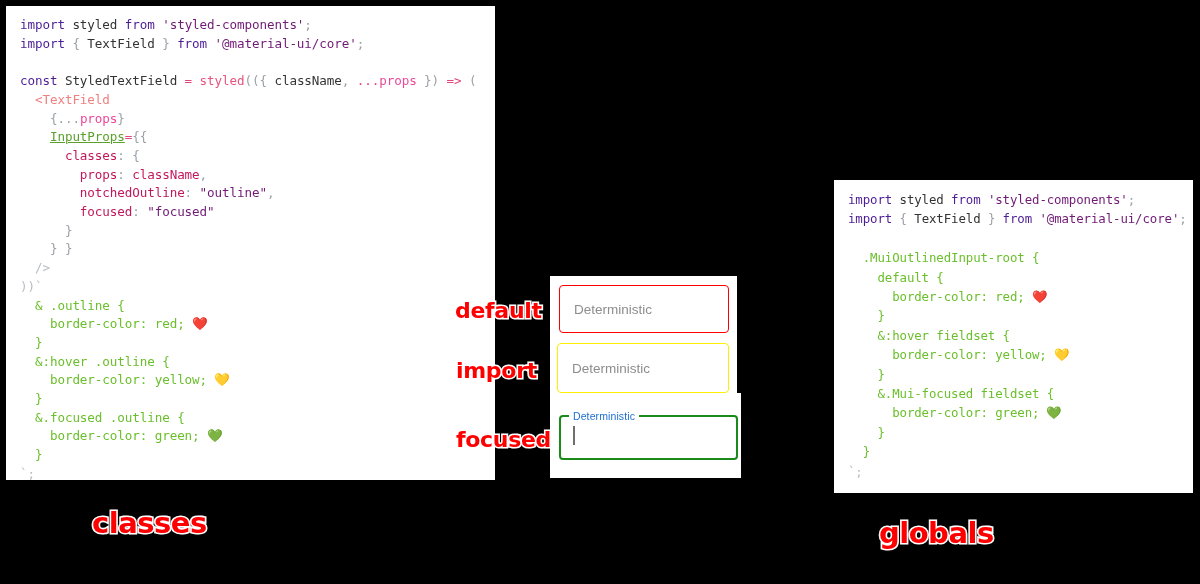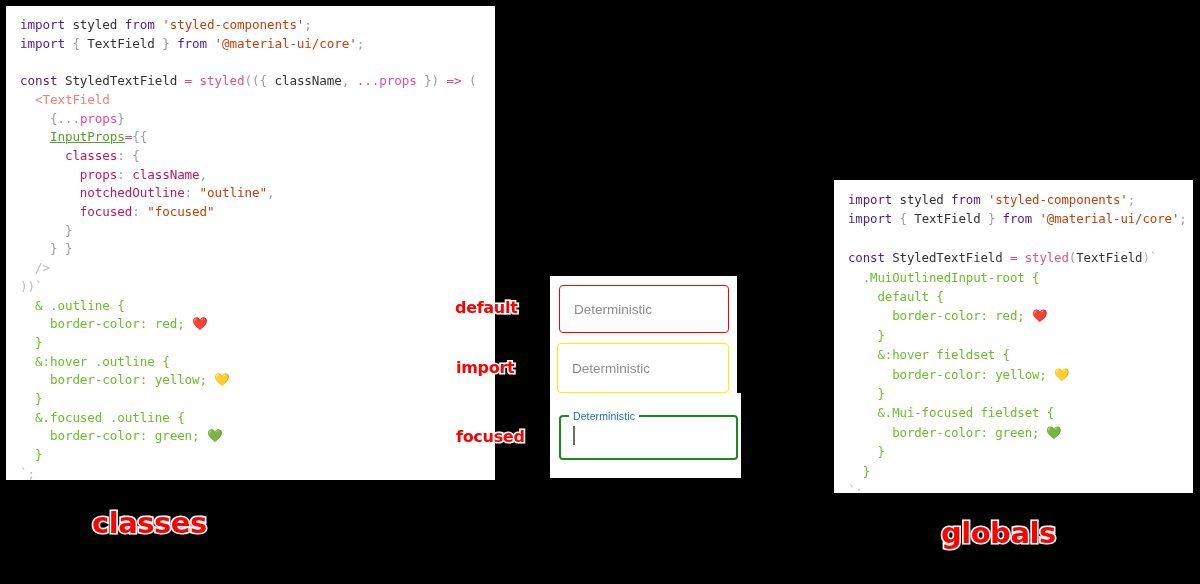--- a/index.html
+++ b/index.html
@@ -46,21 +46,21 @@
   }
   #panel-globals .code-line {
     font-size: 12.4px;
     line-height: 19.4px;
   }
 
   
   .t-kw      { color: #4c1d95; }      
   .t-plain   { color: #2f2f2f; }
   .t-punct   { color: #9aa0a6; }      
-  .t-str     { color: #c2410c; }      
+  .t-str     { color: #701a75; }      
   .t-op      { color: #e0457b; }      
   .t-fn      { color: #e8547f; }      
   .t-tag     { color: #f08080; }      
   .t-attr    { color: #5aa02c; text-decoration: underline; }      
   .t-prop    { color: #c2185b; }      
   .t-var     { color: #c2185b; }      
   .t-spread  { color: #ec4899; }
   .t-css     { color: #6abf2a; }      
   .t-grey    { color: #b9bdc1; }
   .t-dark    { color: #333333; }
@@ -155,28 +155,28 @@
   .anno {
     position: absolute;
     font-family: "DejaVu Sans", sans-serif;
     font-weight: bold;
     color: #ff0000;
     white-space: nowrap;
     -webkit-text-stroke: 3.2px #ffffff;
     paint-order: stroke fill;
     letter-spacing: -0.3px;
   }
-  .anno-state { font-size: 16px; }
+  .anno-state { font-size: 22px; }
   .anno-title { font-size: 29px; letter-spacing: -0.5px; }
 
   #anno-default { left: 455px; top: 298px; }
   #anno-hover   { left: 456px; top: 358px; }
   #anno-focused { left: 456px; top: 427px; }
   #anno-classes { left: 92px;  top: 506px; }
-  #anno-globals { left: 941px; top: 516px; text-align: center; }
+  #anno-globals { left: 879px; top: 516px; text-align: center; }
 </style>
 </head>
 <body>
 
 <div class="code-panel" id="panel-classes">
   <div id="code-classes">
       <div class="code-line"><span class="t-kw">import </span><span class="t-dark">styled</span><span class="t-kw"> from </span><span class="t-str">'styled-components'</span><span class="t-punct">;</span></div>
       <div class="code-line"><span class="t-kw">import </span><span class="t-punct">{</span><span class="t-dark"> TextField </span><span class="t-punct">}</span><span class="t-kw"> from </span><span class="t-str">'@material-ui/core'</span><span class="t-punct">;</span></div>
       <div class="code-line">&nbsp;</div>
       <div class="code-line"><span class="t-kw">const </span><span class="t-dark">StyledTextField</span><span class="t-op"> = </span><span class="t-fn">styled</span><span class="t-punct">((</span><span class="t-punct">{ </span><span class="t-dark">className</span><span class="t-punct">, </span><span class="t-op">...</span><span class="t-spread">props</span><span class="t-punct"> }) </span><span class="t-op">=&gt; </span><span class="t-punct">(</span></div>
@@ -202,21 +202,20 @@
       <div class="code-line"><span class="t-plain">  </span><span class="t-css">}</span></div>
       <div class="code-line"><span class="t-grey">`;</span></div>
     </div>
 </div>
 
 <div class="code-panel" id="panel-globals">
   <div id="code-globals">
       <div class="code-line"><span class="t-kw">import </span><span class="t-dark">styled</span><span class="t-kw"> from </span><span class="t-str">'styled-components'</span><span class="t-punct">;</span></div>
       <div class="code-line"><span class="t-kw">import </span><span class="t-punct">{</span><span class="t-dark"> TextField </span><span class="t-punct">}</span><span class="t-kw"> from </span><span class="t-str">'@material-ui/core'</span><span class="t-punct">;</span></div>
       <div class="code-line">&nbsp;</div>
-      <div class="code-line"><span class="t-kw">const </span><span class="t-dark">StyledTextField</span><span class="t-op"> = </span><span class="t-fn">styled</span><span class="t-punct">(</span><span class="t-dark">TextField</span><span class="t-grey">)`</span></div>
       <div class="code-line"><span class="t-plain">  </span><span class="t-css">.MuiOutlinedInput-root {</span></div>
       <div class="code-line"><span class="t-plain">    </span><span class="t-css">default {</span></div>
       <div class="code-line"><span class="t-plain">      </span><span class="t-css">border-color: red; </span><span class="t-plain">❤️</span></div>
       <div class="code-line"><span class="t-plain">    </span><span class="t-css">}</span></div>
       <div class="code-line"><span class="t-plain">    </span><span class="t-css">&amp;:hover fieldset {</span></div>
       <div class="code-line"><span class="t-plain">      </span><span class="t-css">border-color: yellow; </span><span class="t-plain">💛</span></div>
       <div class="code-line"><span class="t-plain">    </span><span class="t-css">}</span></div>
       <div class="code-line"><span class="t-plain">    </span><span class="t-css">&amp;.Mui-focused fieldset {</span></div>
       <div class="code-line"><span class="t-plain">      </span><span class="t-css">border-color: green; </span><span class="t-plain">💚</span></div>
       <div class="code-line"><span class="t-plain">    </span><span class="t-css">}</span></div>

